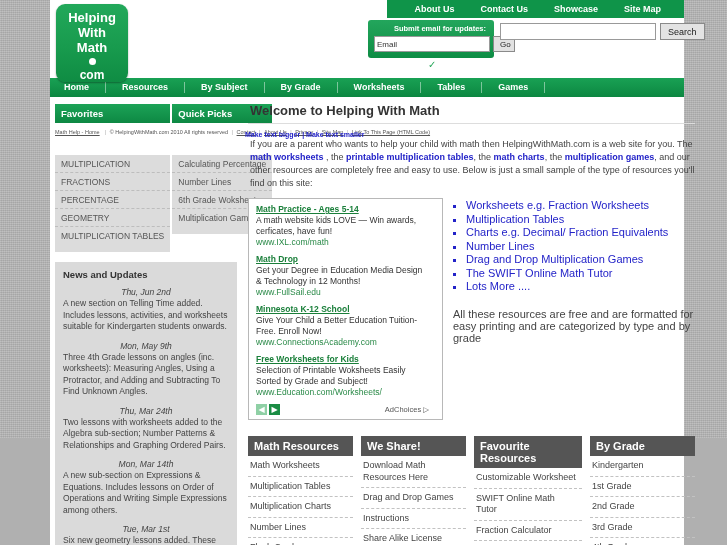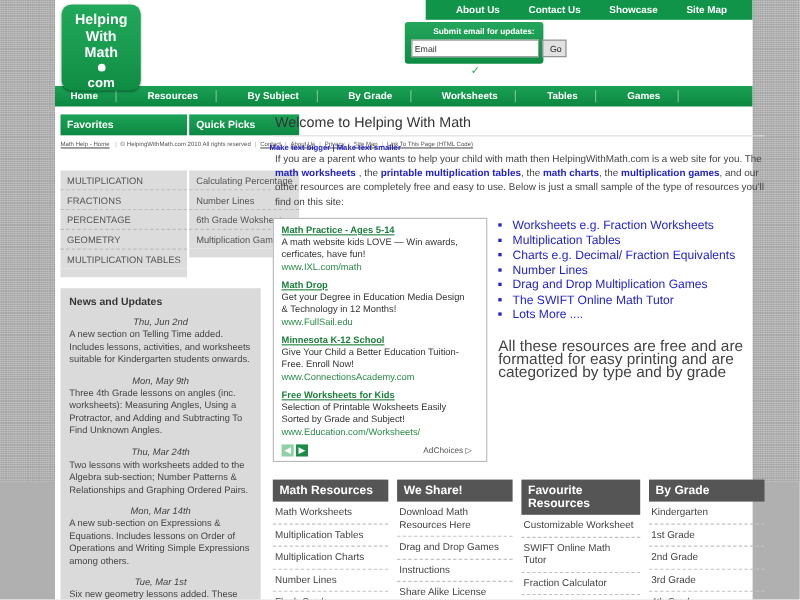--- a/index.html
+++ b/index.html
@@ -68,21 +68,21 @@
     width:148px;height:15px;border:1px solid #999;background:#fff;
     font-size:9px;padding:0 3px;font-family:"Liberation Sans",sans-serif;
   }
   .searchbar button{
     height:17px;padding:0 7px;border:1px solid #8a8a8a;background:#e3e3e3;
     font-size:9px;cursor:pointer;font-family:"Liberation Sans",sans-serif;color:#222;
   }
   
   .mainnav{
     height:19px;background:linear-gradient(180deg,#19a154,#0c8741);
-    display:flex;align-items:center;color:#fff;gap:12px;
+    display:flex;align-items:center;color:#fff;
   }
   .mainnav a{
     color:#fff;text-decoration:none;font-size:9px;font-weight:bold;
     padding:0 16px;border-right:1px solid rgba(255,255,255,.45);
     line-height:11px;white-space:nowrap;
   }
   .mainnav a:first-child{padding-left:14px;}
   .mainnav .spacer{flex:1;}
   
   .body{display:flex;background:#fff;}
@@ -115,21 +115,21 @@
     position:absolute;left:245px;top:131px;font-size:7px;color:#2323c8;
     font-weight:bold;z-index:6;white-space:nowrap;
   }
   
   .news{margin-top:10px;background:#dadada;padding:7px 8px 8px 8px;width:182px;box-sizing:border-box;}
   .news h3{margin:0 0 7px 0;font-size:9.5px;color:#333;}
   .news .date{font-style:italic;font-size:8.5px;color:#444;margin:0 0 1px 0;text-align:center;}
   .news p{margin:0 0 8px 0;font-size:8.5px;line-height:11.5px;color:#444;}
   
   .welcome-h{
-    font-size:13px;font-weight:normal;color:#333;margin:0 0 5px 2px;
+    font-size:13px;font-weight:bold;color:#333;margin:0 0 5px 2px;
   }
   .welcome-rule{border-bottom:1px solid #ddd;margin-bottom:14px;}
   .intro{font-size:9px;line-height:13px;color:#444;margin:0 0 8px 2px;}
   .intro a{color:#2323c8;text-decoration:none;font-weight:bold;}
   
   .midrow{display:flex;gap:10px;margin-top:6px;}
   .ad{
     width:195px;border:1px solid #b8b8b8;background:#fff;
     padding:5px 13px 4px 7px;box-sizing:border-box;
   }
@@ -141,21 +141,21 @@
   .arrows span{
     width:11px;height:11px;display:inline-block;color:#fff;font-size:8px;
     text-align:center;line-height:11px;
   }
   .arr-prev{background:#8fd0a5;}
   .arr-next{background:#1a8c44;}
   .adchoices{font-size:7.5px;color:#555;}
   .bullets{flex:1;padding-top:1px;}
   .bullets ul{margin:0;padding:0 0 0 13px;list-style:square;}
   .bullets li{font-size:11px;line-height:13.5px;color:#2323c8;}
-  .bullets .note{font-size:14px;line-height:12px;color:#444;margin-top:14px;}
+  .bullets .note{font-size:11px;line-height:12px;color:#444;margin-top:14px;}
   
   .cols{display:flex;gap:8px;margin-top:16px;}
   .col{width:105px;}
   .col.wide{width:108px;}
   .col-head{
     background:#555;color:#fff;font-weight:bold;font-size:11px;
     padding:4px 6px;
   }
   .col-list div{
     font-size:9px;color:#444;padding:4px 5px 4px 2px;
@@ -189,20 +189,24 @@
 
       <div class="email-box">
         <div class="lbl">Submit email for updates:</div>
         <div class="email-row">
           <input type="text" value="Email" style="">
           <button>Go</button>
         </div>
       </div>
       <div class="check">✓</div>
 
+      <div class="searchbar">
+        <input type="text" placeholder="" style="">
+        <button>Search</button>
+      </div>
     </div>
 
     <div class="mainnav">
       <a href="#">Home</a>
       <a href="#">Resources</a>
       <a href="#">By Subject</a>
       <a href="#">By Grade</a>
       <a href="#">Worksheets</a>
       <a href="#">Tables</a>
       <a href="#">Games</a>

